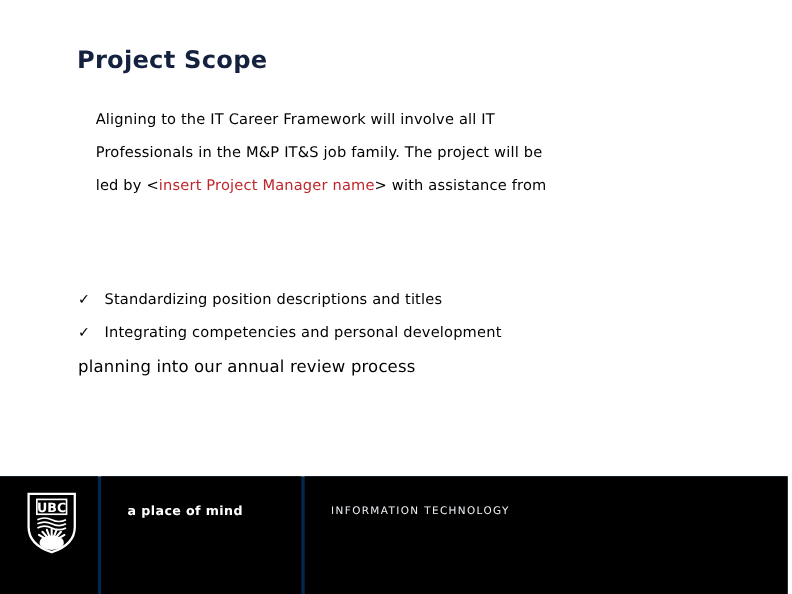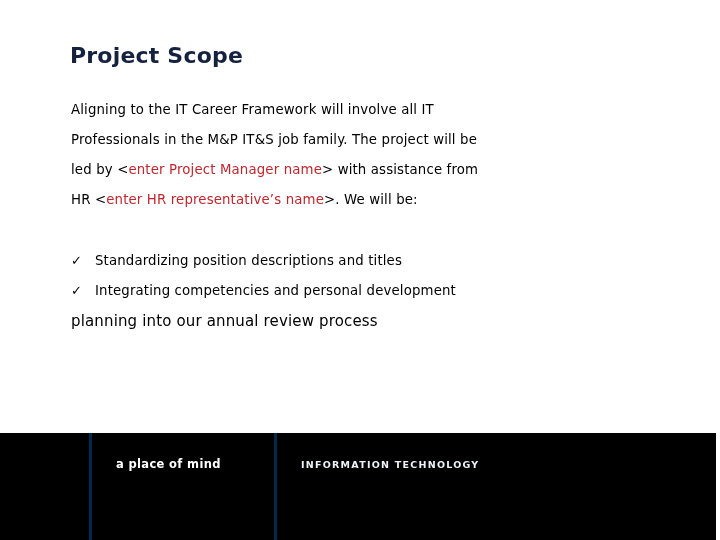--- a/index.html
+++ b/index.html
@@ -33,40 +33,40 @@
     font-size: 22px;
     font-weight: bold;
     color: #15223f;
     letter-spacing: 0.2px;
     line-height: 1.2;
   }
 
   
   .body-block {
     position: absolute;
-    left: 71px;
+    left: 87px;
     top: 95px;
     width: 590px;
   }
   .para {
     font-size: 13.3px;
     color: #000000;
     line-height: 30px;
     letter-spacing: 0.15px;
     white-space: nowrap;
   }
   .para .red {
     color: #c0272d;
   }
 
   
   .check-list {
     position: absolute;
     left: 71px;
-    top: 246px;
+    top: 258px;
     width: 590px;
   }
   .check-item {
     font-size: 13.3px;
     color: #000000;
     line-height: 30px;
     letter-spacing: 0.15px;
     white-space: nowrap;
     display: block;
   }
@@ -123,21 +123,21 @@
     font-size: 11.5px;
     font-weight: bold;
     letter-spacing: 0.35px;
   }
   .unit-text {
     position: absolute;
     left: 24px;
     top: 26px;
     color: #eef2f6;
     font-size: 9.5px;
-    font-weight: bold;
+    font-weight: normal;
     letter-spacing: 1.25px;
   }
 
   
   .shield-wrap {
     position: absolute;
     left: 23px;
     top: 446px;
     width: 48px;
     height: 58px;
@@ -151,24 +151,21 @@
   <div class="slide-title">Project Scope</div>
 
   <div class="body-block">
     <div class="para">
       <span>Aligning to the IT Career Framework will involve all IT</span>
     </div>
     <div class="para">
       <span>Professionals in the M&amp;P IT&amp;S job family.  The project will be</span>
     </div>
     <div class="para">
-      <span>led by &lt;</span><span class="red">enter Project Manager name</span><span>&gt; with assistance from</span>
-    </div>
-    <div class="para">
-      <span>HR &lt;</span><span class="red">enter HR representative’s name</span><span>&gt;.  We will be:</span>
+      <span>led by &lt;</span><span class="red">insert Project Manager name</span><span>&gt; with assistance from</span>
     </div>
   </div>
 
   <div class="check-list">
     <div class="check-item">
       <span class="check-mark">✓</span><span>Standardizing position descriptions and titles</span>
     </div>
     <div class="check-item">
       <span class="check-mark">✓</span><span>Integrating competencies and personal development</span>
     </div>
@@ -181,14 +178,39 @@
 
     <div class="footer-panel panel-tagline">
       <div class="tagline-text">a place of mind</div>
     </div>
 
     <div class="footer-panel panel-unit">
       <div class="unit-text">INFORMATION TECHNOLOGY</div>
     </div>
   </div>
 
+  <div class="shield-wrap">
+    <svg width="48" height="58" viewBox="0 0 48 58">
+
+      <path d="M3 3 L45 3 L45 33 C45 45 36 52 24 56 C12 52 3 45 3 33 Z" fill="none" stroke="#ffffff" stroke-width="2.1"></path>
+
+      <rect x="10.5" y="8" width="27" height="13.5" fill="none" stroke="#ffffff" stroke-width="1.5"></rect>
+      <text x="24" y="19" text-anchor="middle" font-family="'DejaVu Sans','Liberation Sans',sans-serif" font-size="11.5" font-weight="bold" fill="#ffffff">UBC</text>
+
+      <path d="M11 26.5 q6.5 -3.2 13 0 q6.5 3.2 13 0" fill="none" stroke="#ffffff" stroke-width="1.5"></path>
+      <path d="M11 30.2 q6.5 -3.2 13 0 q6.5 3.2 13 0" fill="none" stroke="#ffffff" stroke-width="1.5"></path>
+      <path d="M11 33.9 q6.5 -3.2 13 0 q6.5 3.2 13 0" fill="none" stroke="#ffffff" stroke-width="1.5"></path>
+
+      <g stroke="#ffffff" stroke-width="1.9" stroke-linecap="round" fill="none">
+        <line x1="24" y1="47" x2="24" y2="35"></line>
+        <line x1="24" y1="47" x2="19.6" y2="35.6"></line>
+        <line x1="24" y1="47" x2="28.4" y2="35.6"></line>
+        <line x1="24" y1="47" x2="15.6" y2="37.4"></line>
+        <line x1="24" y1="47" x2="32.4" y2="37.4"></line>
+        <line x1="24" y1="47" x2="12.4" y2="40.3"></line>
+        <line x1="24" y1="47" x2="35.6" y2="40.3"></line>
+      </g>
+      <path d="M13.2 44.5 C16 52 32 52 34.8 44.5 C32 49.5 16 49.5 13.2 44.5 Z" fill="#ffffff"></path>
+      <ellipse cx="24" cy="47.4" rx="11" ry="6.6" fill="#ffffff"></ellipse>
+    </svg>
+  </div>
 
 </div>
 
 </body></html>

